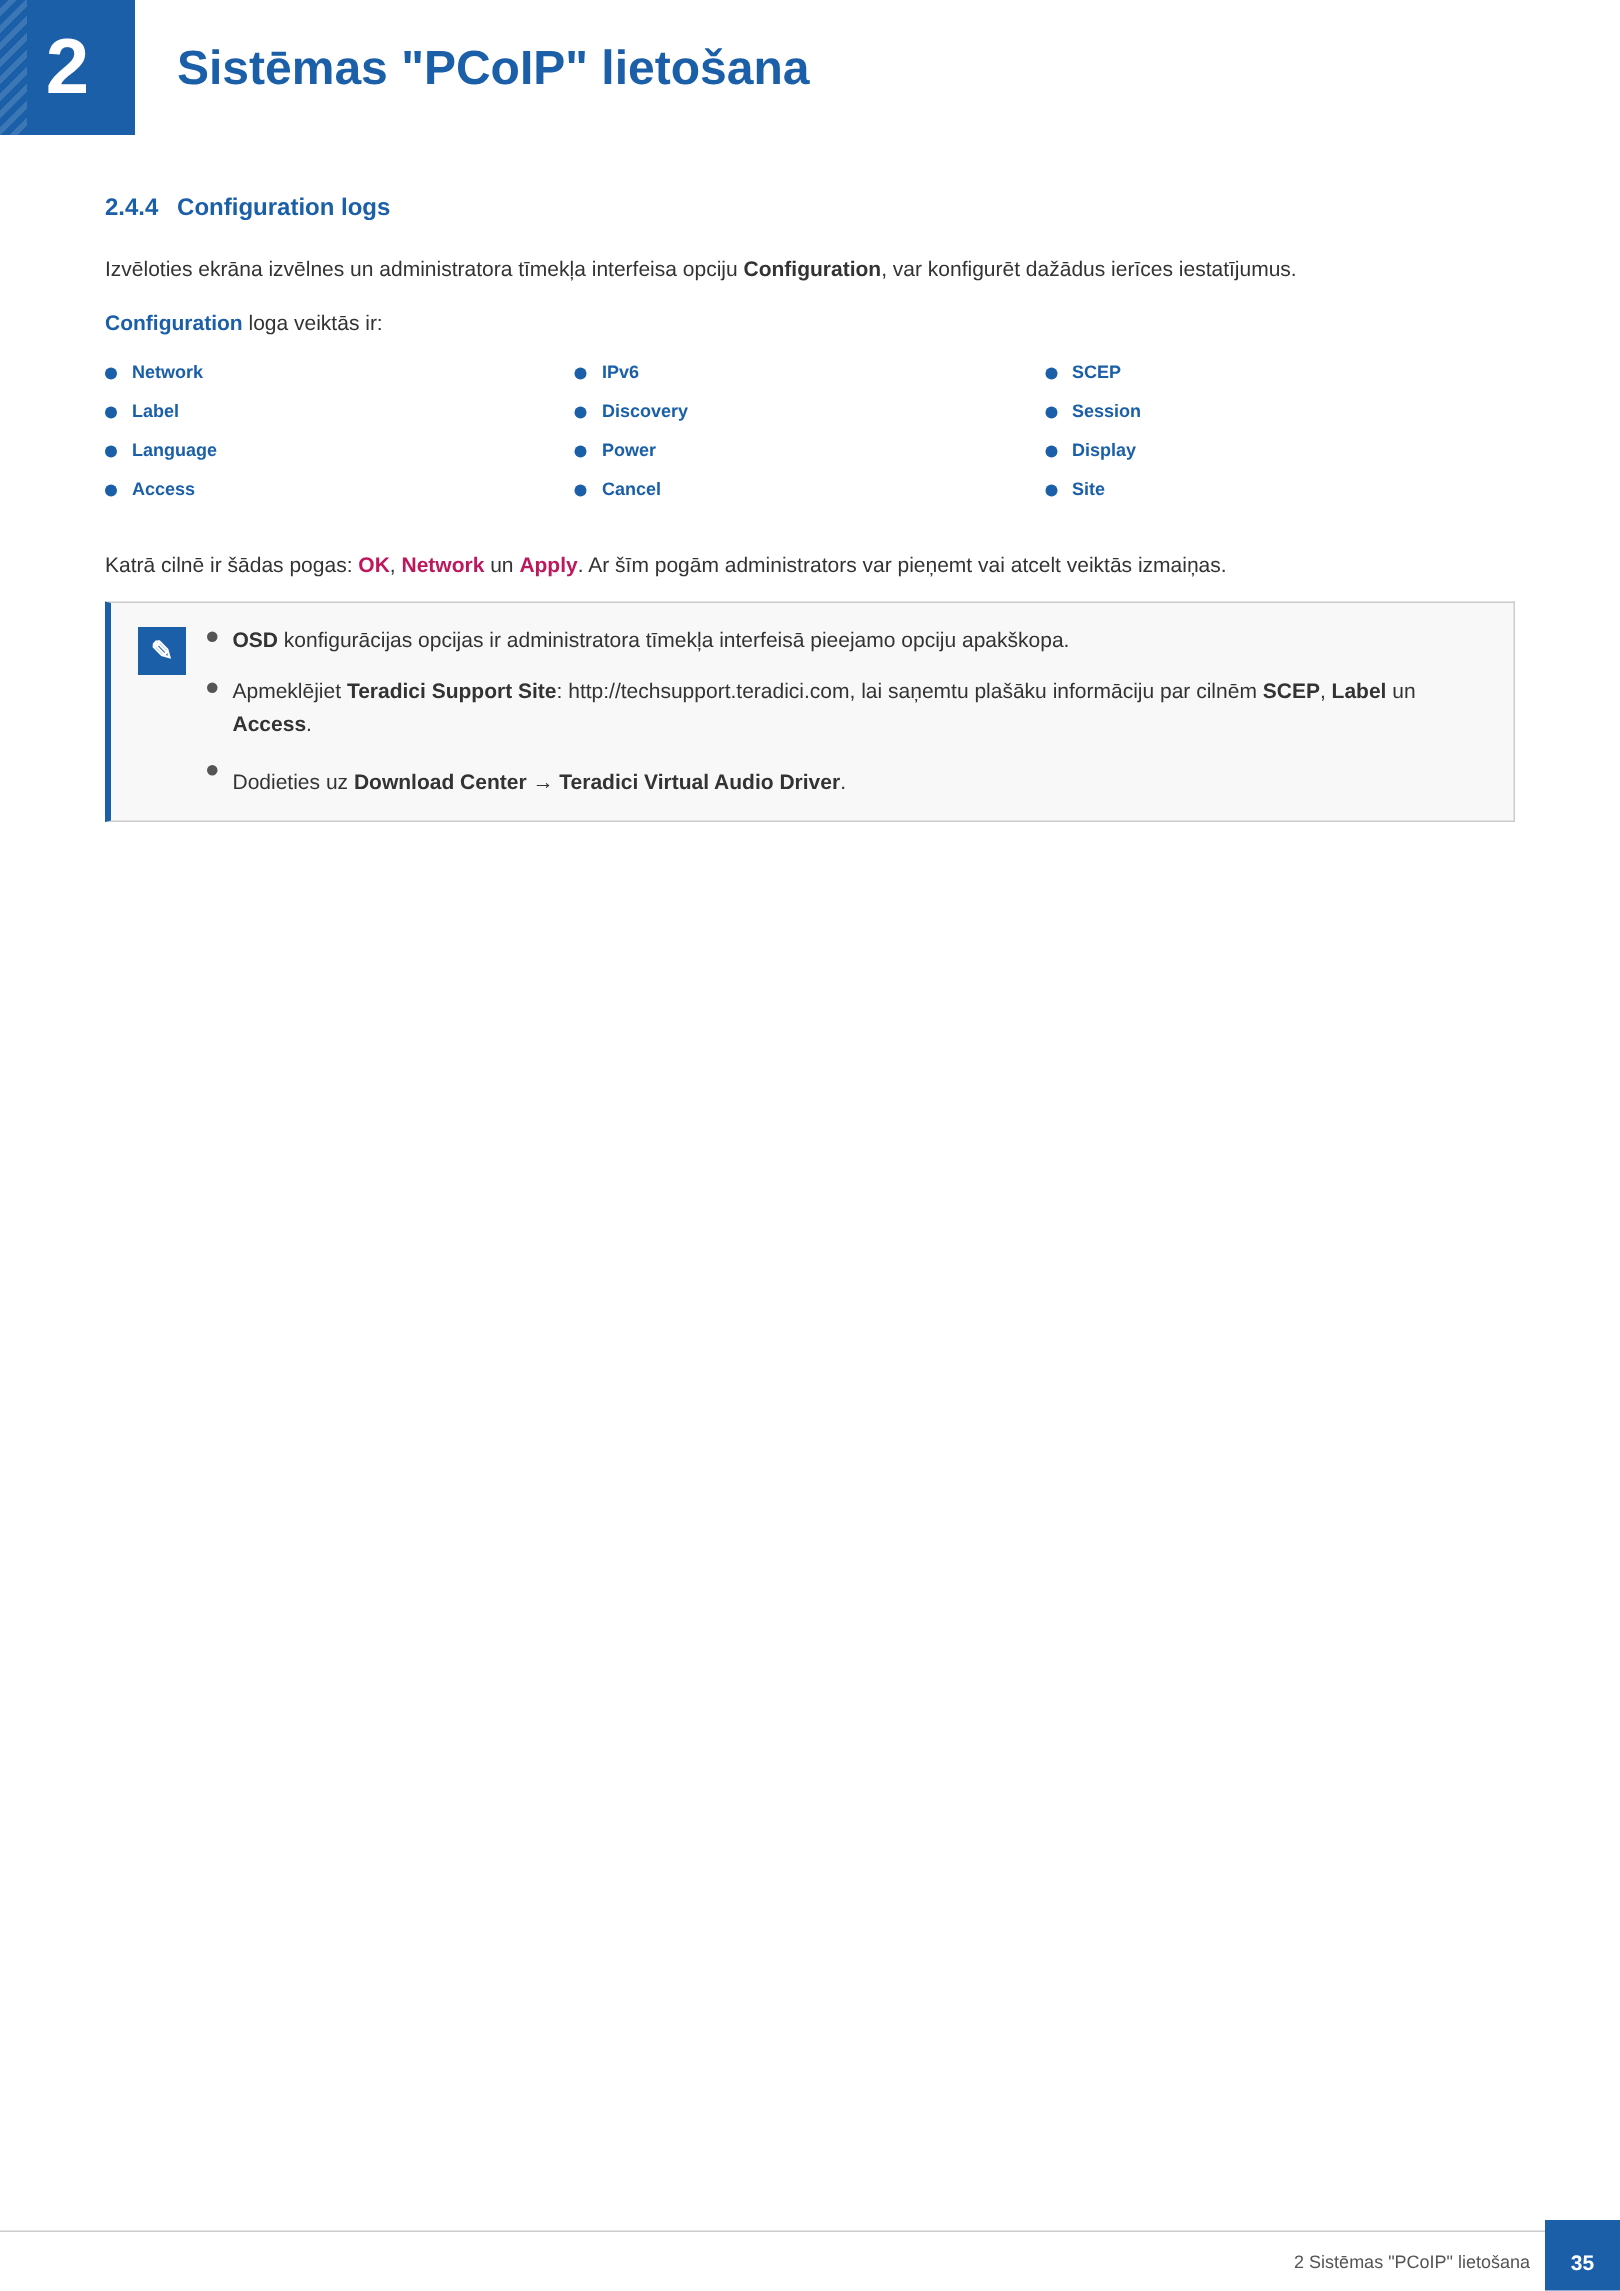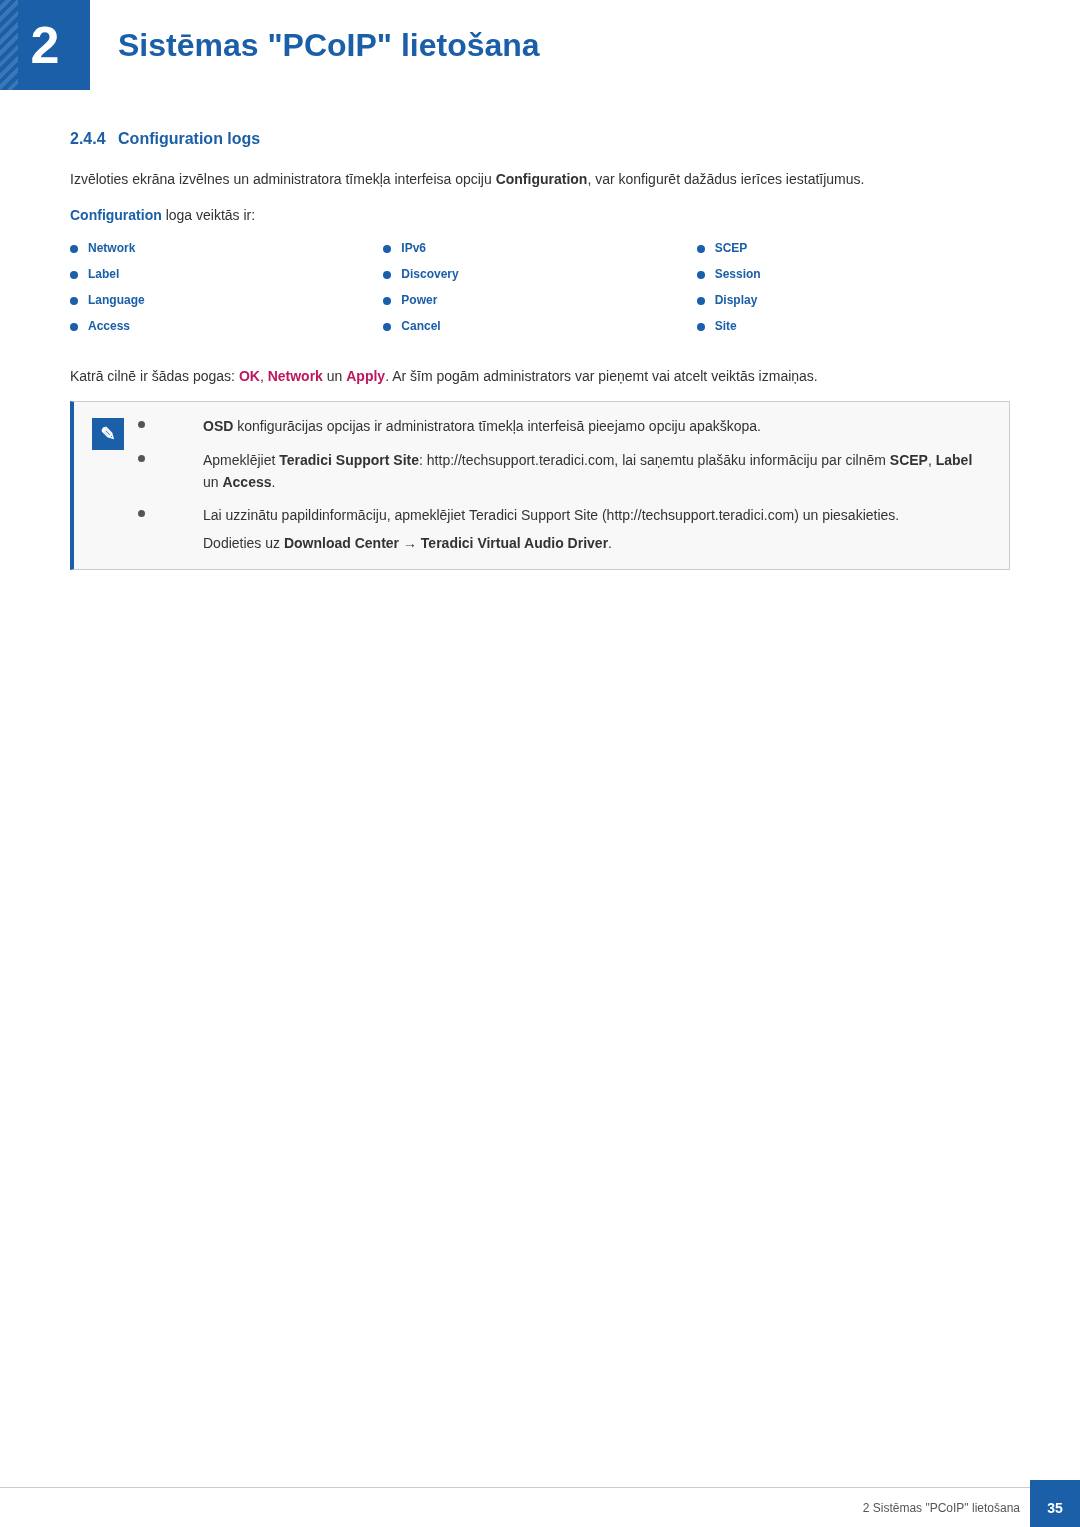--- a/index.html
+++ b/index.html
@@ -180,21 +180,20 @@
       padding: 0;
       flex: 1;
     }
 
     .note-bullets li {
       display: flex;
       align-items: flex-start;
       margin-bottom: 12px;
       font-size: 14px;
       line-height: 1.55;
-      gap: 48px;
     }
 
     .note-bullets li:last-child {
       margin-bottom: 0;
     }
 
     .note-bullet-dot {
       width: 7px;
       height: 7px;
       background: #555555;
@@ -355,21 +354,20 @@
         <span class="note-bullet-dot"></span>
         <span>
           <span>Apmeklējiet </span><span class="bold-link">Teradici Support Site</span><span>: http://techsupport.teradici.com, lai saņemtu plašāku informāciju par cilnēm </span><span class="bold-link">SCEP</span><span>, </span><span class="bold-link">Label</span><span> un </span><span class="bold-link">Access</span><span>.</span>
         </span>
       </li>
 
 
       <li>
         <span class="note-bullet-dot"></span>
         <span>
-          <span>Lai uzzinātu papildinformāciju, apmeklējiet Teradici Support Site (http://techsupport.teradici.com) un piesakieties.</span>
           <div class="sub-note">
             <span>Dodieties uz </span><span class="bold-link">Download Center</span><span> → </span><span class="bold-link">Teradici Virtual Audio Driver</span><span>.</span>
           </div>
         </span>
       </li>
     </ul>
   </div>
 
 </div>
 

